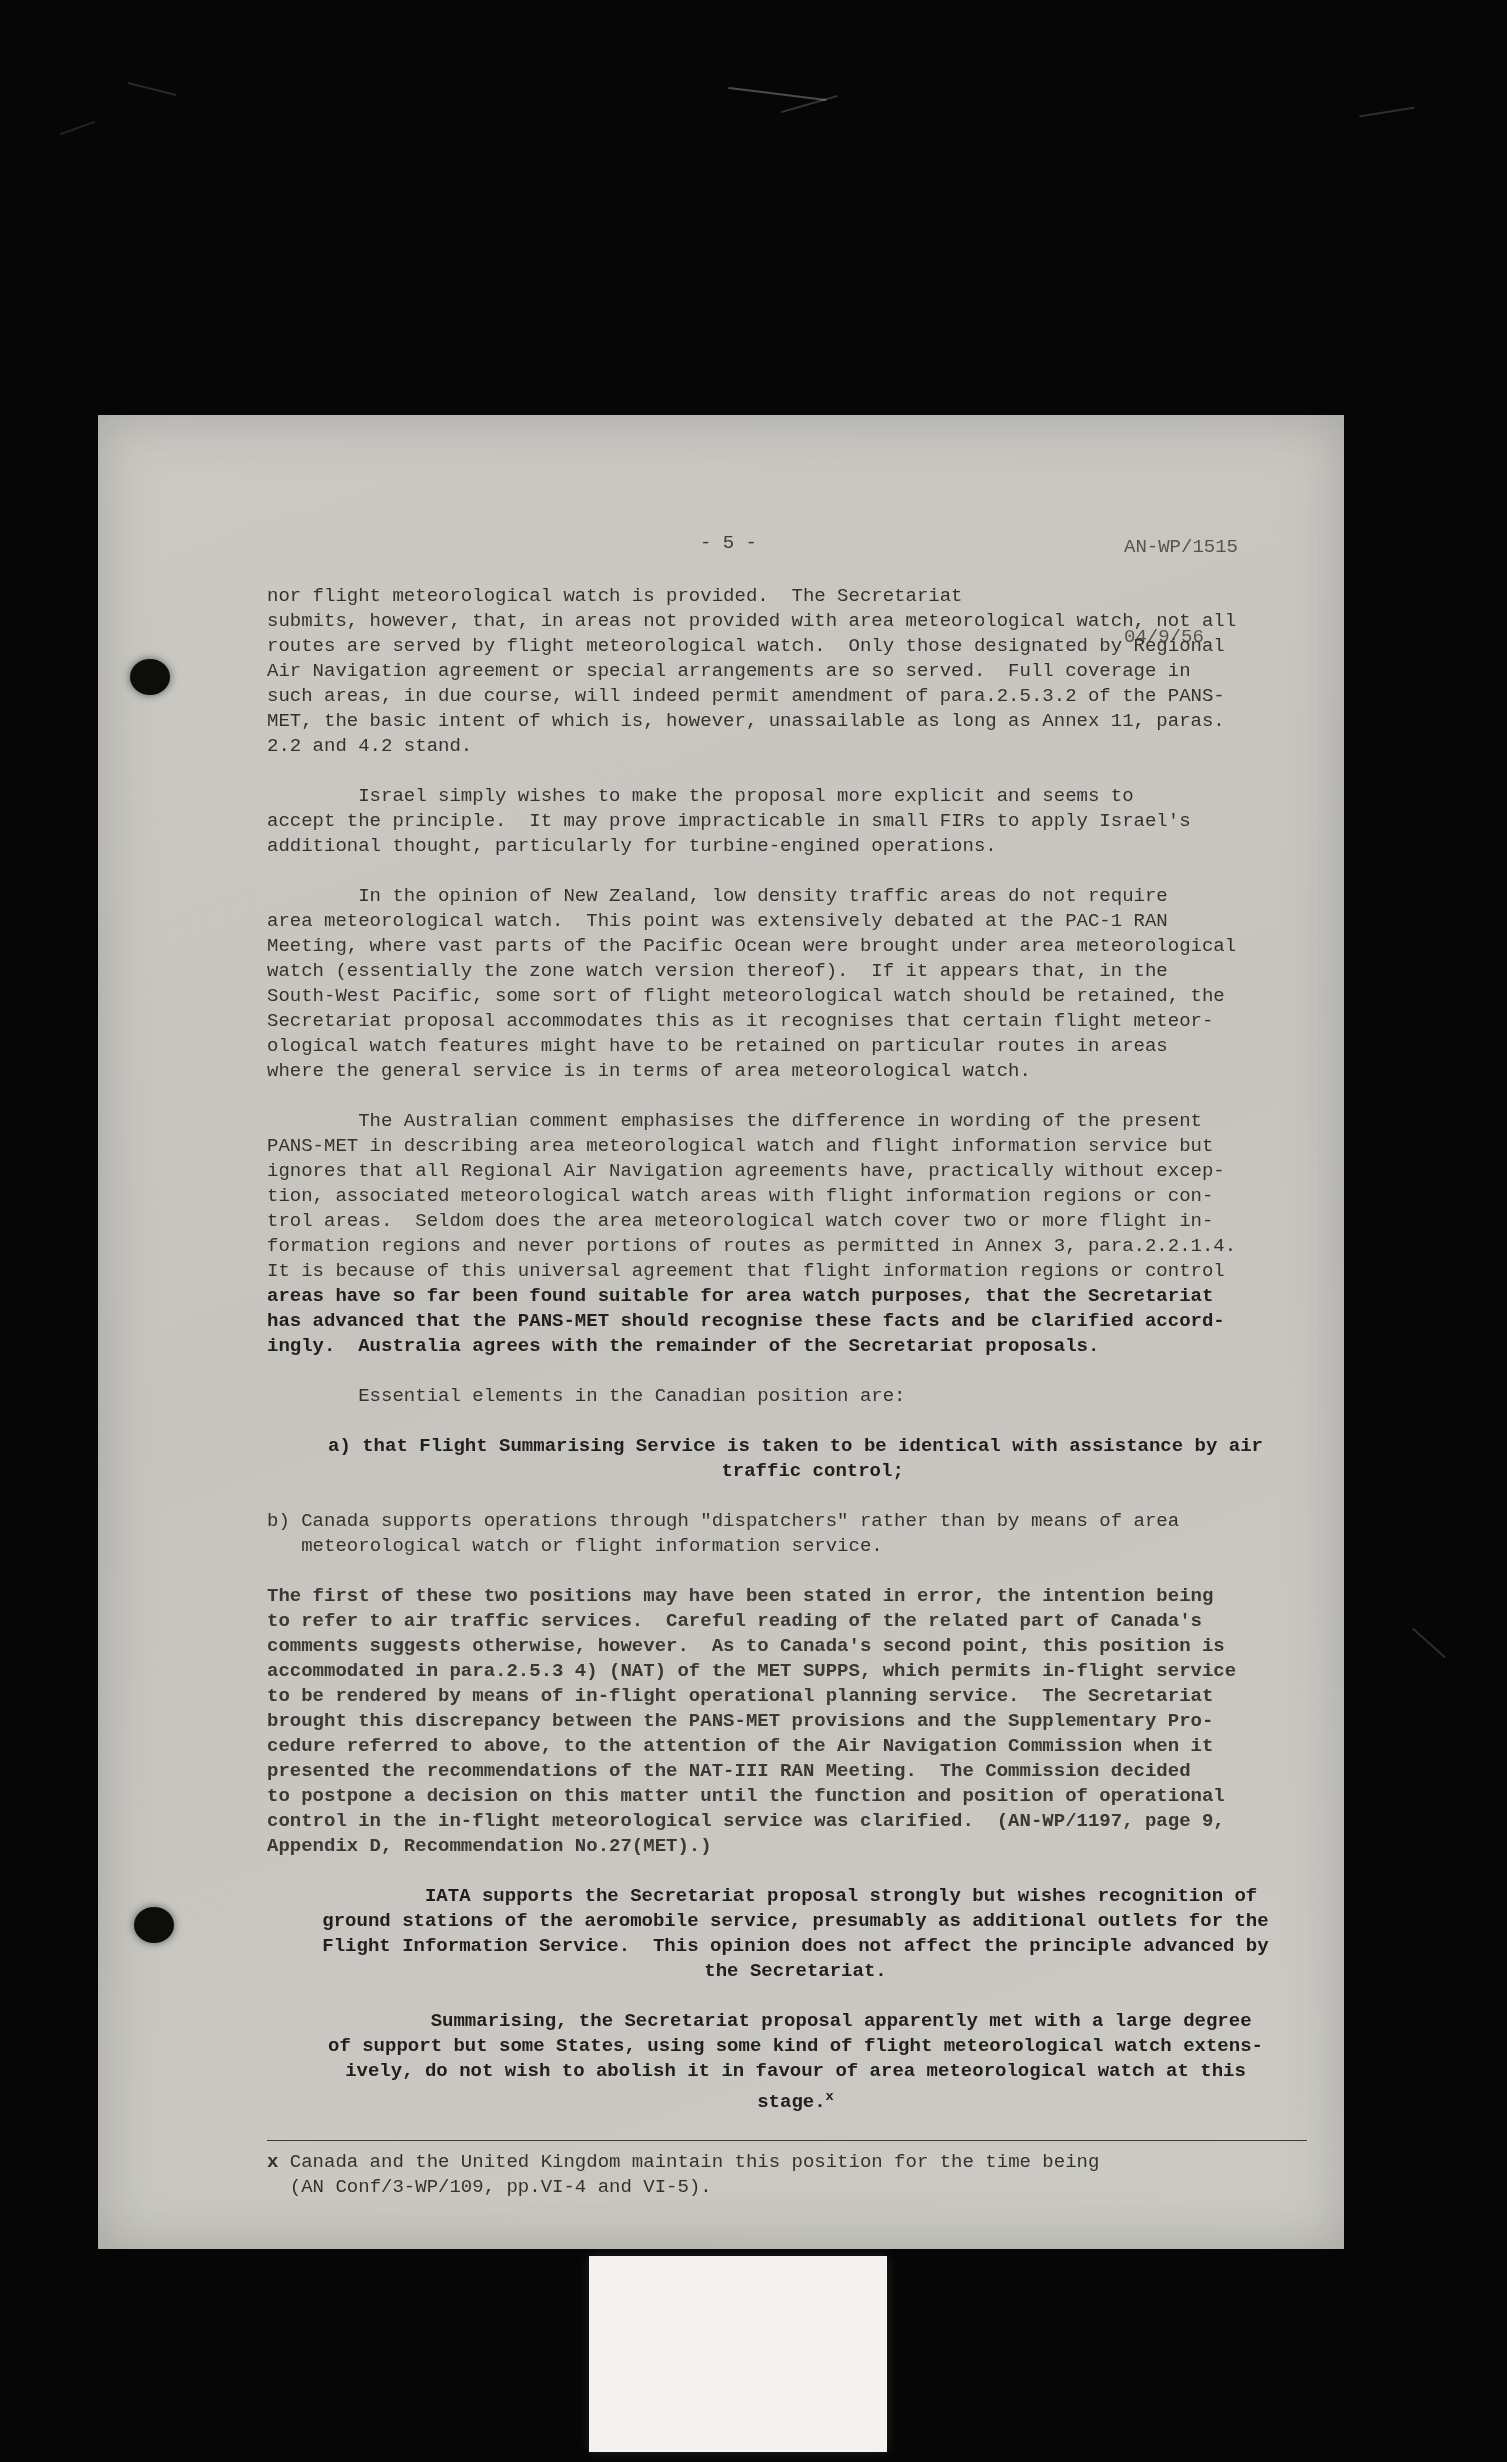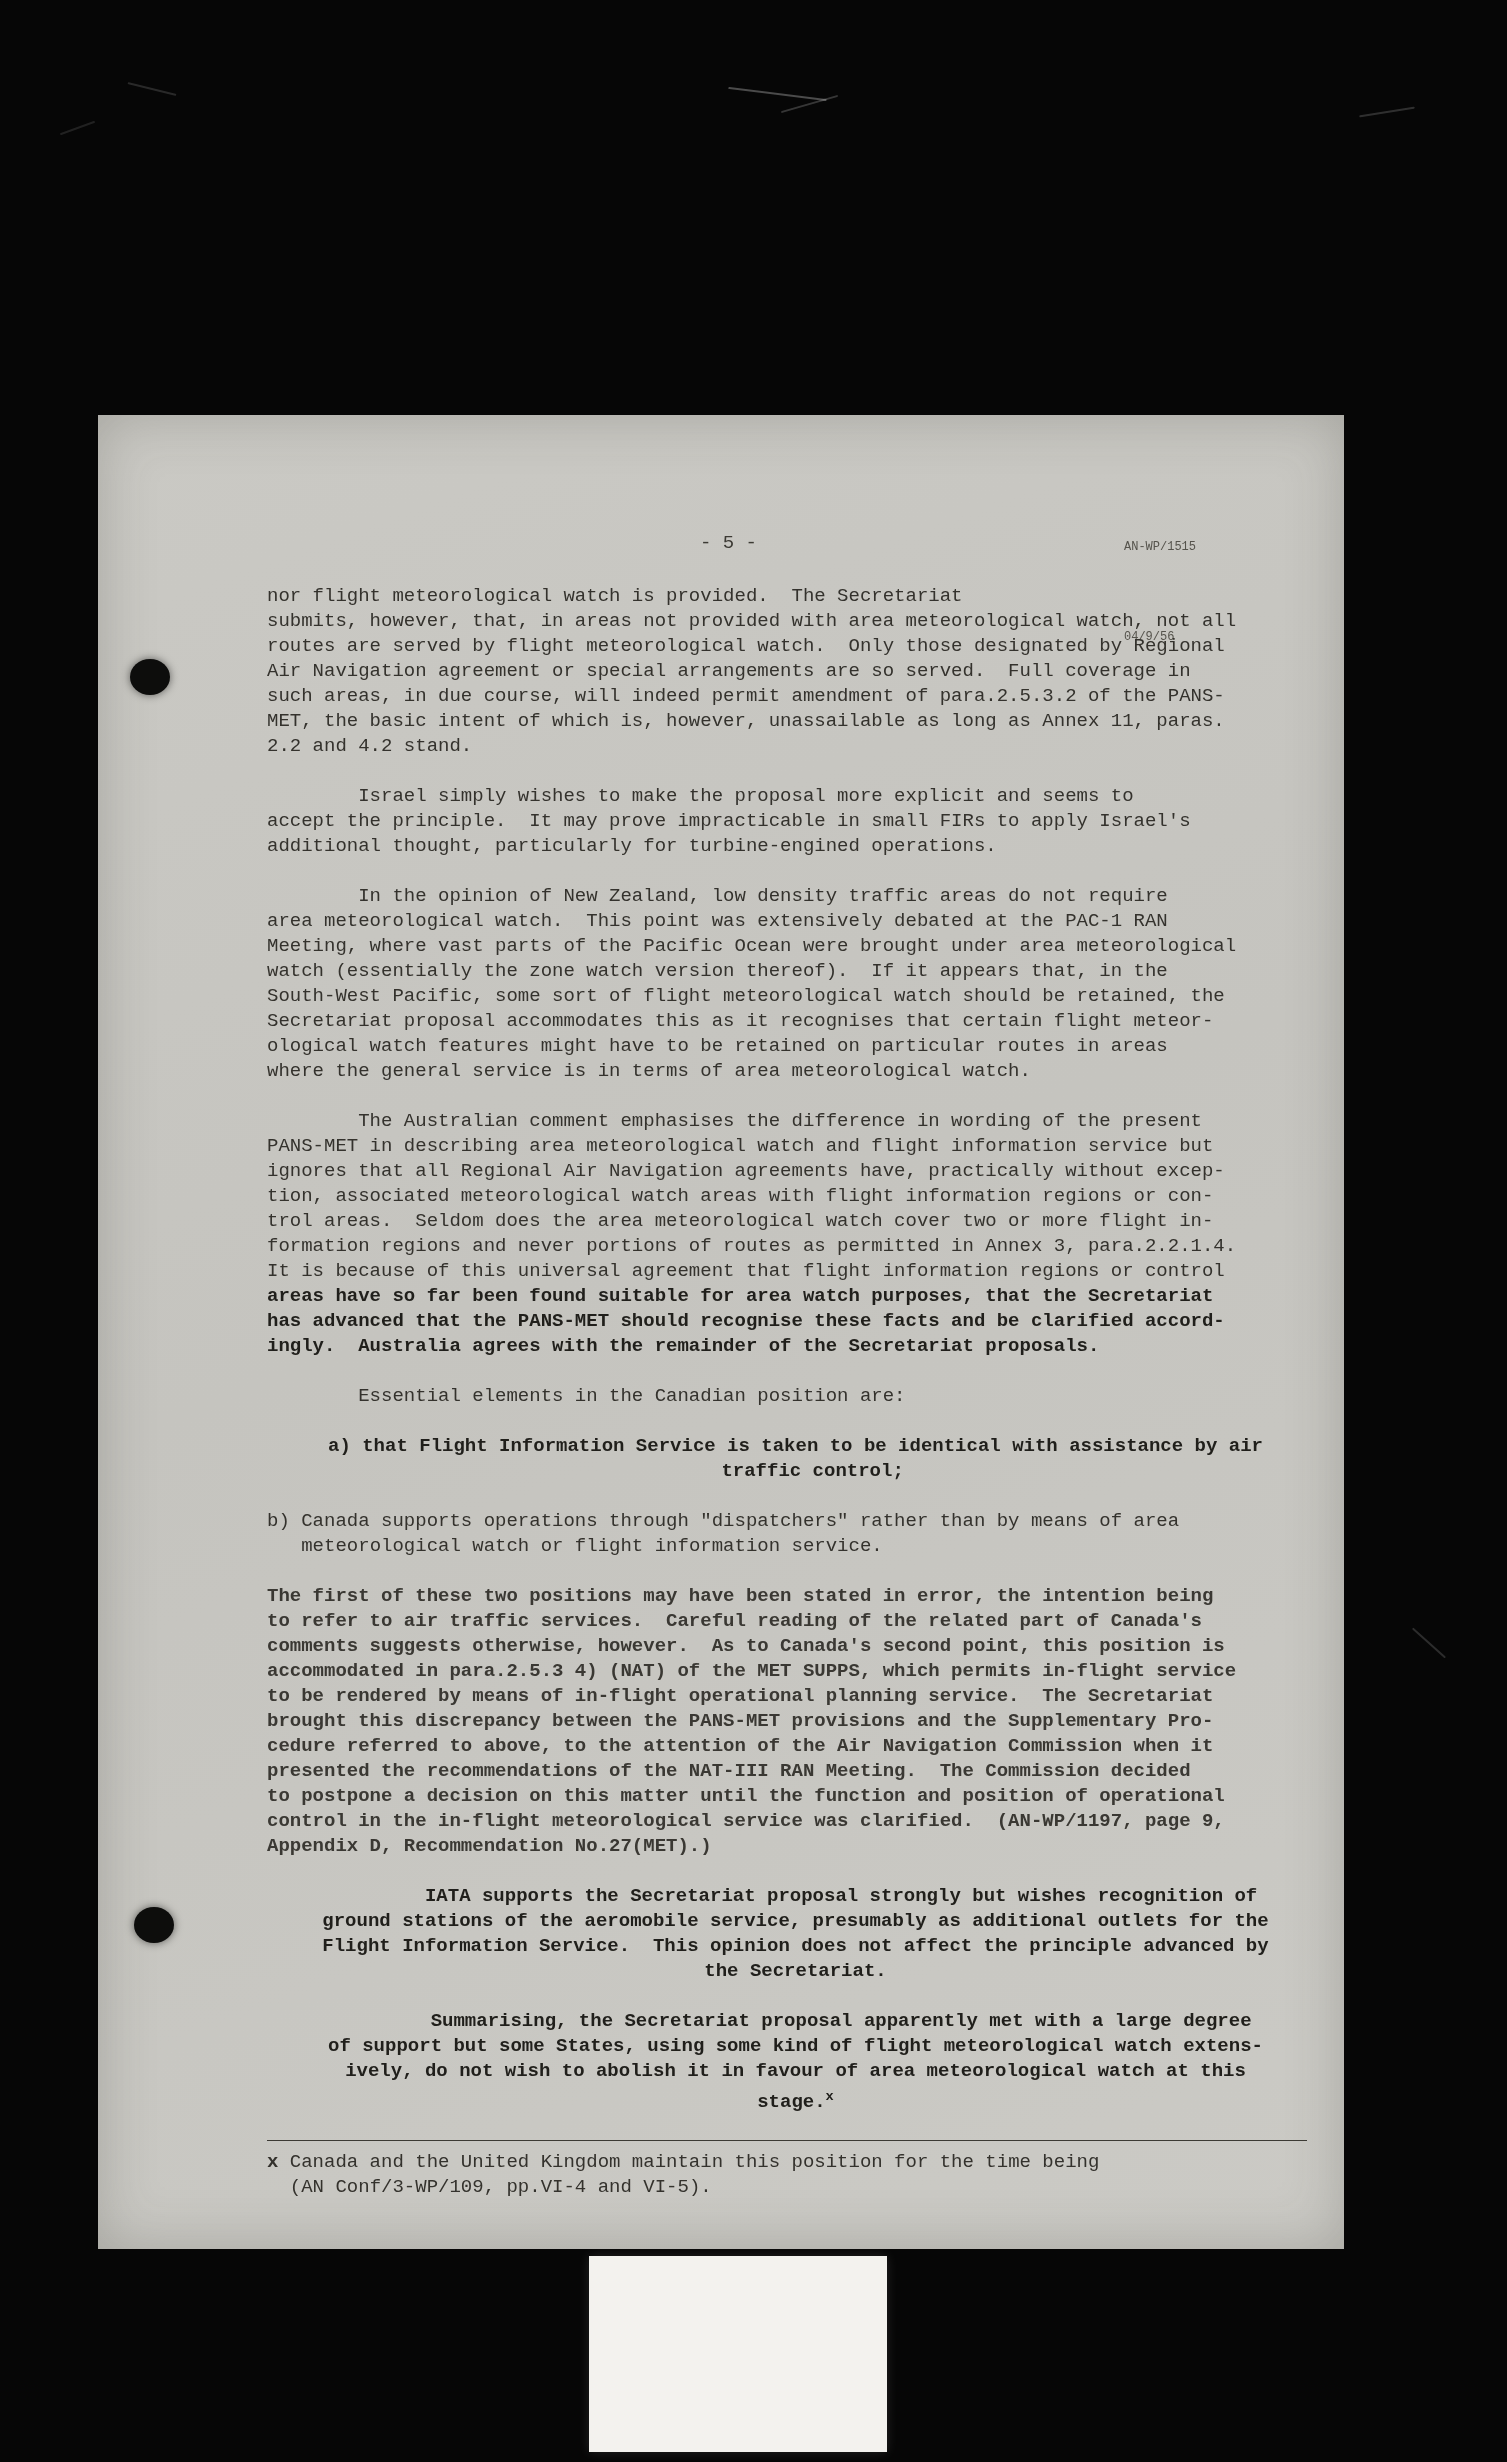--- a/index.html
+++ b/index.html
@@ -51,21 +51,21 @@
     box-shadow: 0 0 8.7px rgba(0,0,0,0.55);
   }
   .hole-top    { left: 32px; top: 244px; }
   .hole-bottom { left: 36px; top: 1492px; }
 
   .doc-header {
     position: absolute;
     left: 1026px;
     top: 57px;
     color: #55534c;
-    font-size: 12px;
+    font-size: 19px;
     line-height: 30px;
     white-space: pre;
   }
   .page-number {
     position: absolute;
     left: 602px;
     top: 117px;
     color: #3c3a34;
     font-size: 19px;
   }
@@ -166,21 +166,21 @@
 tion, associated meteorological watch areas with flight information regions or con-
 trol areas.  Seldom does the area meteorological watch cover two or more flight in-
 formation regions and never portions of routes as permitted in Annex 3, para.2.2.1.4.
 It is because of this universal agreement that flight information regions or control
 </span><span class="dark">areas have so far been found suitable for area watch purposes, that the Secretariat
 has advanced that the PANS-MET should recognise these facts and be clarified accord-
 ingly.  Australia agrees with the remainder of the Secretariat proposals.</span></p>
 
       <p class="para">        Essential elements in the Canadian position are:</p>
 
-      <p class="para dark">a) that Flight Information Service is taken to be identical with assistance by air
+      <p class="para dark">a) that Flight Summarising Service is taken to be identical with assistance by air
    traffic control;</p>
 
       <p class="para">b) Canada supports operations through "dispatchers" rather than by means of area
    meteorological watch or flight information service.</p>
 
       <p class="para faint">The first of these two positions may have been stated in error, the intention being
 to refer to air traffic services.  Careful reading of the related part of Canada's
 comments suggests otherwise, however.  As to Canada's second point, this position is
 accommodated in para.2.5.3 4) (NAT) of the MET SUPPS, which permits in-flight service
 to be rendered by means of in-flight operational planning service.  The Secretariat

